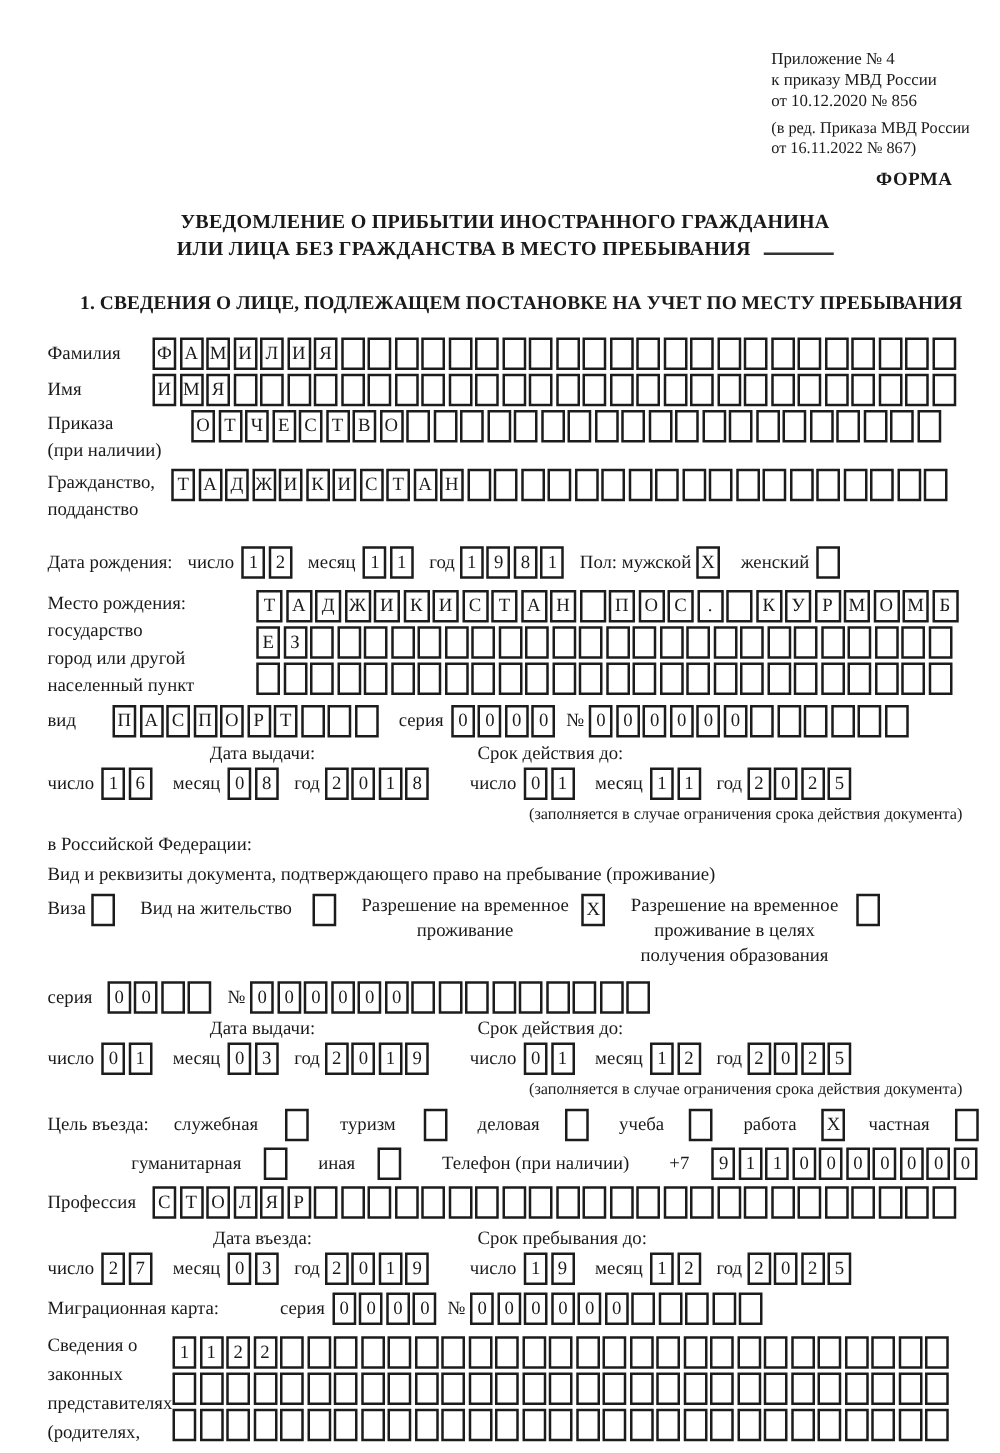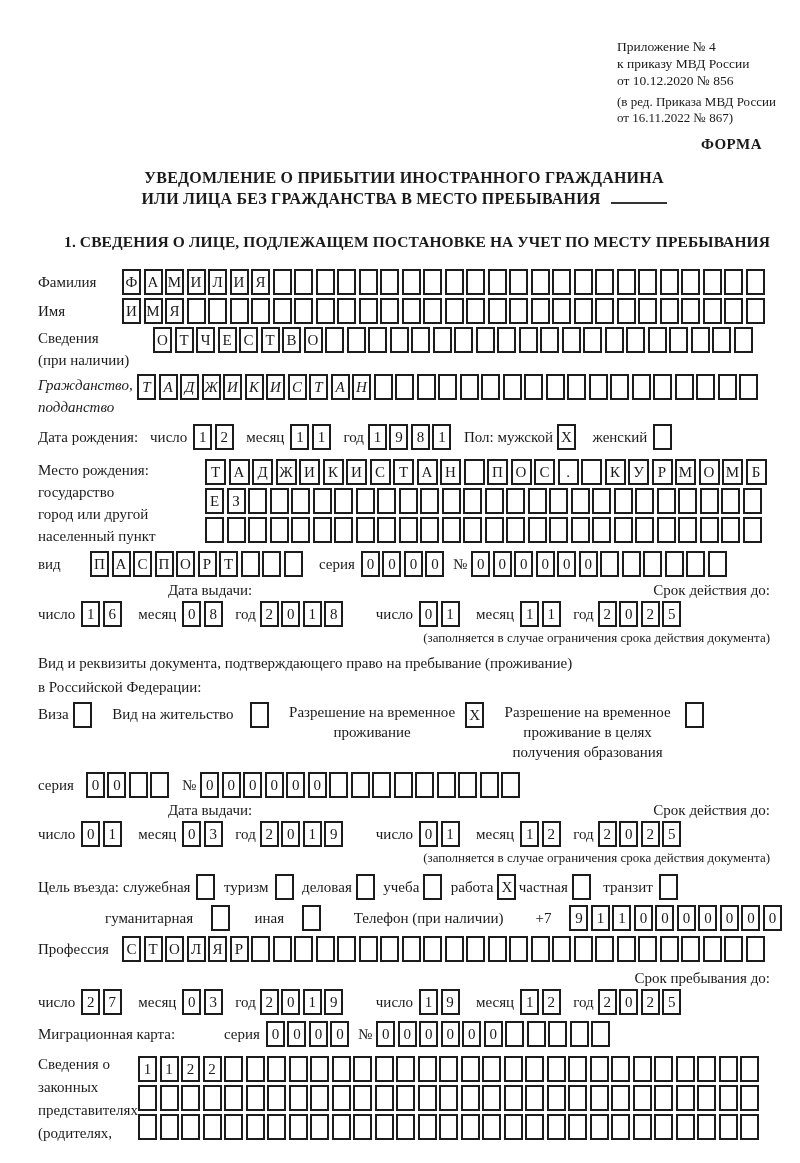--- a/index.html
+++ b/index.html
@@ -26,21 +26,21 @@
     font-family:"Liberation Serif","DejaVu Serif",serif;font-size:15px;background:#fff;
   }
   .cell--w{width:21px;}
   .w84{width:84px;} .w115{width:115px;} .w99{width:99px;} .w167{width:167px;}
   .ml6{margin-left:6px;} .ml10{margin-left:10px;} .ml14{margin-left:14px;} .ml18{margin-left:18px;} .ml30{margin-left:30px;}
   .mr6{margin-right:6px;} .mr4{margin-right:4px;}
   .stack > .boxes{display:flex;margin-bottom:3px;}
   .center-bold{text-align:center;font-weight:bold;font-size:14.5px;margin:2px 0 4px 0;}
   .labelsplit{margin-top:2px;margin-bottom:2px;}
   .half-l{flex:0 0 47%;text-align:center;font-size:15px;}
-  .half-r{flex:1;text-align:right;font-size:15px;}
+  .half-r{flex:1;text-align:left;font-size:15px;}
   .dgroup{display:inline-flex;align-items:center;flex:none;}
   .note-r{font-size:13px;text-align:right;margin:1px 0 6px 0;}
   .para{font-size:15px;line-height:22px;margin-bottom:2px;}
   .cblabel{display:inline-block;text-align:center;line-height:20px;font-size:15px;flex:none;}
   .visarow{margin-top:4px;margin-bottom:10px;}
 </style>
 </head>
 <body>
 
 <div class="page">
@@ -133,21 +133,21 @@
           <span class="cell"></span>
           <span class="cell"></span>
           <span class="cell"></span>
           <span class="cell"></span>
           <span class="cell"></span>
         </span>
     </div>
 
     <div class="row">
       <span class="lblblock w115">
-        <div>Сведения</div>
+        <div>Приказа</div>
         <div>(при наличии)</div>
       </span>
       <span class="boxes">
           <span class="cell">О</span>
           <span class="cell">Т</span>
           <span class="cell">Ч</span>
           <span class="cell">Е</span>
           <span class="cell">С</span>
           <span class="cell">Т</span>
           <span class="cell">В</span>
@@ -168,21 +168,21 @@
           <span class="cell"></span>
           <span class="cell"></span>
           <span class="cell"></span>
           <span class="cell"></span>
           <span class="cell"></span>
           <span class="cell"></span>
           <span class="cell"></span>
         </span>
     </div>
 
-    <div class="row" style="margin-bottom:6px;font-style:italic;">
+    <div class="row" style="margin-bottom:18px;">
       <span class="lblblock w99">
         <div>Гражданство,</div>
         <div>подданство</div>
       </span>
       <span class="boxes">
           <span class="cell">Т</span>
           <span class="cell">А</span>
           <span class="cell">Д</span>
           <span class="cell">Ж</span>
           <span class="cell">И</span>
@@ -415,22 +415,22 @@
             <span class="cell">2</span>
             <span class="cell">0</span>
             <span class="cell">2</span>
             <span class="cell">5</span>
           </span>
       </span>
     </div>
 
     <div class="note-r">(заполняется в случае ограничения срока действия документа)</div>
 
+    <div class="para">в Российской Федерации:</div>
     <div class="para">Вид и реквизиты документа, подтверждающего право на пребывание (проживание)</div>
-    <div class="para">в Российской Федерации:</div>
 
     <div class="row visarow">
       <span class="lbl mr4" style="line-height:24px;">Виза</span>
       <span class="boxes">
           <span class="cell"></span>
         </span>
       <span class="lbl ml18 mr6" style="line-height:24px;">Вид на жительство</span>
       <span class="boxes ml10">
           <span class="cell"></span>
         </span>
@@ -520,21 +520,21 @@
             <span class="cell">2</span>
             <span class="cell">0</span>
             <span class="cell">2</span>
             <span class="cell">5</span>
           </span>
       </span>
     </div>
 
     <div class="note-r" style="margin-bottom:8px;">(заполняется в случае ограничения срока действия документа)</div>
 
-    <div class="row c" style="margin-bottom:5px;">
+    <div class="row c" style="margin-bottom:5px;gap:16px;">
       <span class="lbl mr4">Цель въезда:</span>
       <span class="lbl mr6">служебная</span>
       <span class="boxes">
           <span class="cell"></span>
         </span>
       <span class="lbl ml6 mr6">туризм</span>
       <span class="boxes">
           <span class="cell"></span>
         </span>
       <span class="lbl ml6 mr4">деловая</span>
@@ -614,20 +614,21 @@
           <span class="cell"></span>
           <span class="cell"></span>
           <span class="cell"></span>
           <span class="cell"></span>
           <span class="cell"></span>
           <span class="cell"></span>
         </span>
     </div>
 
     <div class="row labelsplit">
+      <span class="half-l">Дата въезда:</span>
       <span class="half-r">Срок пребывания до:</span>
     </div>
 
     <div class="row c" style="margin-bottom:6px;">
       <span class="dgroup">
         <span class="lbl mr6">число</span>
         <span class="boxes">
             <span class="cell">2</span>
             <span class="cell">7</span>
           </span>

